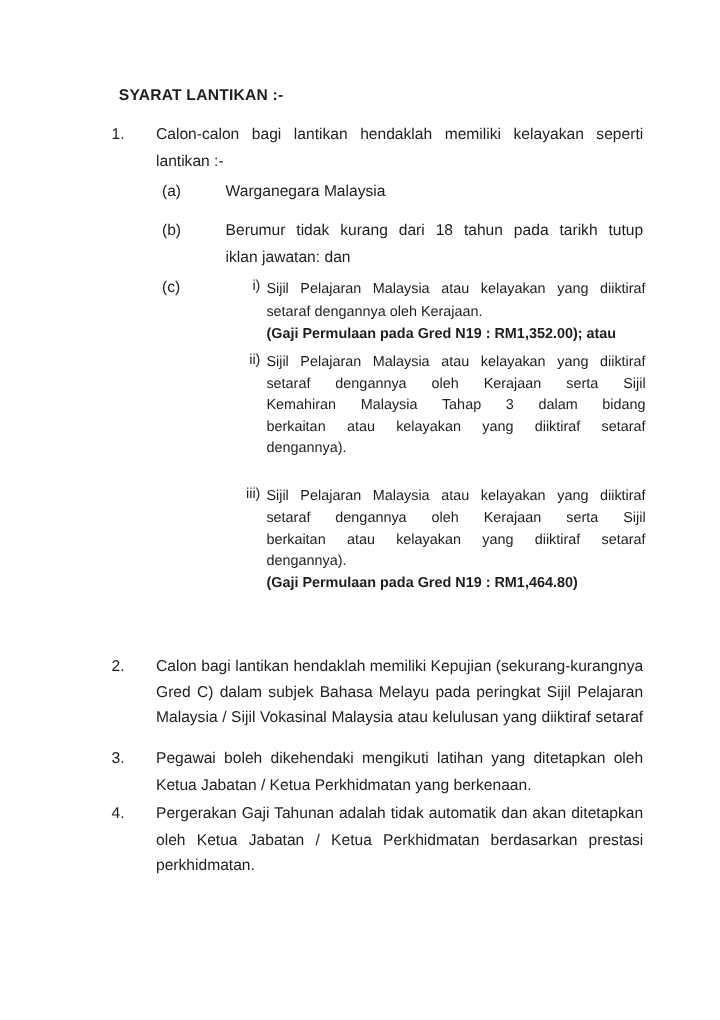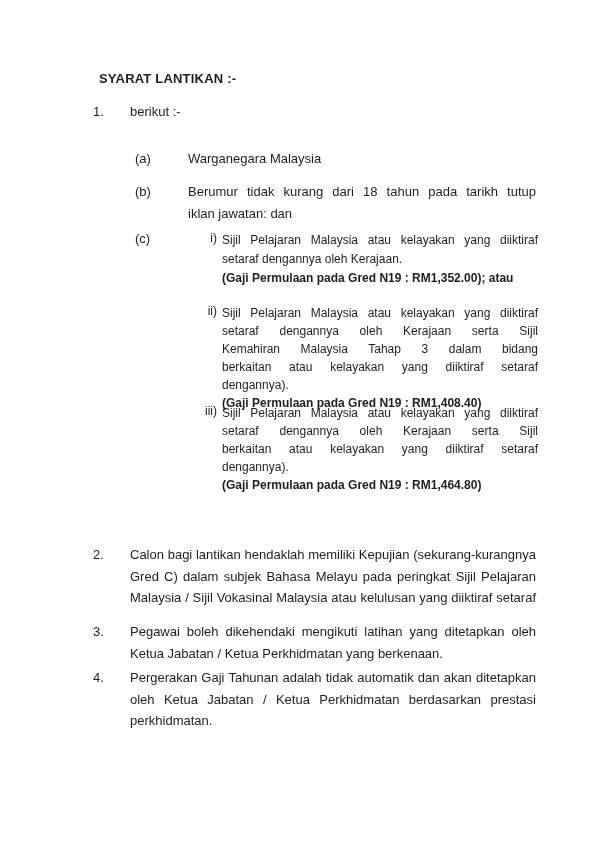--- a/index.html
+++ b/index.html
@@ -37,21 +37,22 @@
 </style>
 </head>
 <body>
 
 <div class="page">
 
   <div class="heading">SYARAT LANTIKAN :-</div>
 
   <section class="blk l1" style="top:101px">
     <span class="num">1.</span>
-    <div class="ln">berikut :-</div>
+    <div class="ln j">Calon-calon bagi lantikan hendaklah memiliki kelayakan seperti</div>
+    <div class="ln">lantikan :-</div>
   </section>
 
   <section class="blk l2" style="top:148px">
     <span class="mark">(a)</span>
     <div class="ln">Warganegara Malaysia</div>
   </section>
 
   <section class="blk l2" style="top:181px">
     <span class="mark">(b)</span>
     <div class="ln j">Berumur tidak kurang dari 18 tahun pada tarikh tutup</div>
@@ -59,28 +60,27 @@
   </section>
 
   <section class="blk l3 sp19" style="top:231px">
     <span class="cmark">(c)</span>
     <span class="rmark">i)</span>
     <div class="ln j">Sijil Pelajaran Malaysia atau kelayakan yang diiktiraf</div>
     <div class="ln">setaraf dengannya oleh Kerajaan.</div>
     <div class="ln gaji">(Gaji Permulaan pada Gred N19 : RM1,352.00); atau</div>
   </section>
 
-  <section class="blk l3" style="top:304px">
+  <section class="blk l3" style="top:292px">
     <span class="rmark">ii)</span>
     <div class="ln j">Sijil Pelajaran Malaysia atau kelayakan yang diiktiraf</div>
     <div class="ln j">setaraf dengannya oleh Kerajaan serta Sijil</div>
     <div class="ln j">Kemahiran Malaysia Tahap 3 dalam bidang</div>
     <div class="ln j">berkaitan atau kelayakan yang diiktiraf setaraf</div>
     <div class="ln">dengannya).</div>
-    <div class="ln gaji">(Gaji Permulaan pada Gred N19 : RM1,408.40)</div>
   </section>
 
   <section class="blk l3" style="top:404px">
     <span class="rmark">iii)</span>
     <div class="ln j">Sijil Pelajaran Malaysia atau kelayakan yang diiktiraf</div>
     <div class="ln j">setaraf dengannya oleh Kerajaan serta Sijil</div>
     <div class="ln j">berkaitan atau kelayakan yang diiktiraf setaraf</div>
     <div class="ln">dengannya).</div>
     <div class="ln gaji">(Gaji Permulaan pada Gred N19 : RM1,464.80)</div>
   </section>

